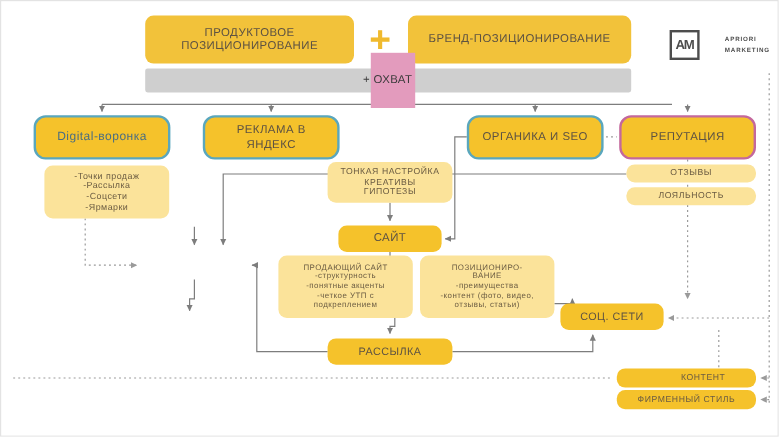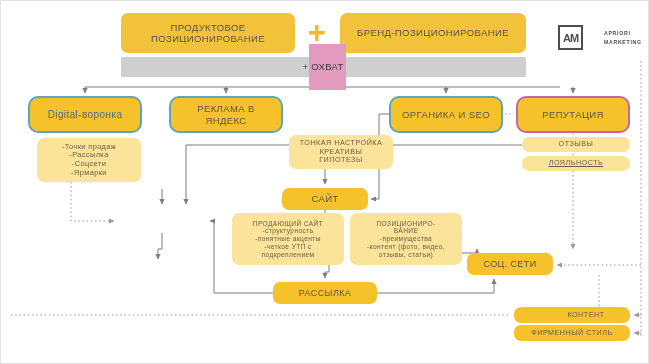--- a/index.html
+++ b/index.html
@@ -79,23 +79,23 @@
   }
 
   
   #n-digital{left:27px;top:95px;width:114px;height:37px;font-size:10px;color:#4a6d82;}
   #n-yandex{left:168px;top:95px;width:114px;height:37px;font-size:9.5px;}
   #n-organic{left:388px;top:95px;width:114px;height:37px;font-size:9.5px;}
   #n-reputation{left:515px;top:95px;width:114px;height:37px;font-size:9.5px;}
 
   
   #n-digital-sub{left:36px;top:137px;width:104px;height:44px;font-size:7.4px;color:#6b5c42;}
-  #n-creative{left:272px;top:134px;width:104px;height:34px;font-size:7.2px;color:#6b5c42;letter-spacing:.5px;margin-left:16px;}
+  #n-creative{left:272px;top:134px;width:104px;height:34px;font-size:7.2px;color:#6b5c42;letter-spacing:.5px;}
   #n-reviews{left:521px;top:136px;width:108px;height:15px;font-size:7.2px;color:#6b5c42;letter-spacing:.5px;}
-  #n-loyalty{left:521px;top:155px;width:108px;height:15px;font-size:7.2px;color:#6b5c42;letter-spacing:.5px;text-decoration:underline;}
+  #n-loyalty{left:521px;top:155px;width:108px;height:15px;font-size:7.2px;color:#6b5c42;letter-spacing:.5px;}
 
   
   #n-site{left:281px;top:187px;width:86px;height:22px;font-size:9.5px;}
   #n-newclient{left:117px;top:208px;width:88px;height:24px;font-size:7.6px;letter-spacing:.5px;}
   #n-sale{left:109px;top:262px;width:96px;height:22px;font-size:8.6px;}
 
   #n-sellsite{left:231px;top:212px;width:112px;height:52px;font-size:6.6px;color:#6b5c42;}
   #n-position{left:349px;top:212px;width:112px;height:52px;font-size:6.6px;color:#6b5c42;}
 
   #n-mailing{left:272px;top:281px;width:104px;height:22px;font-size:9px;}

